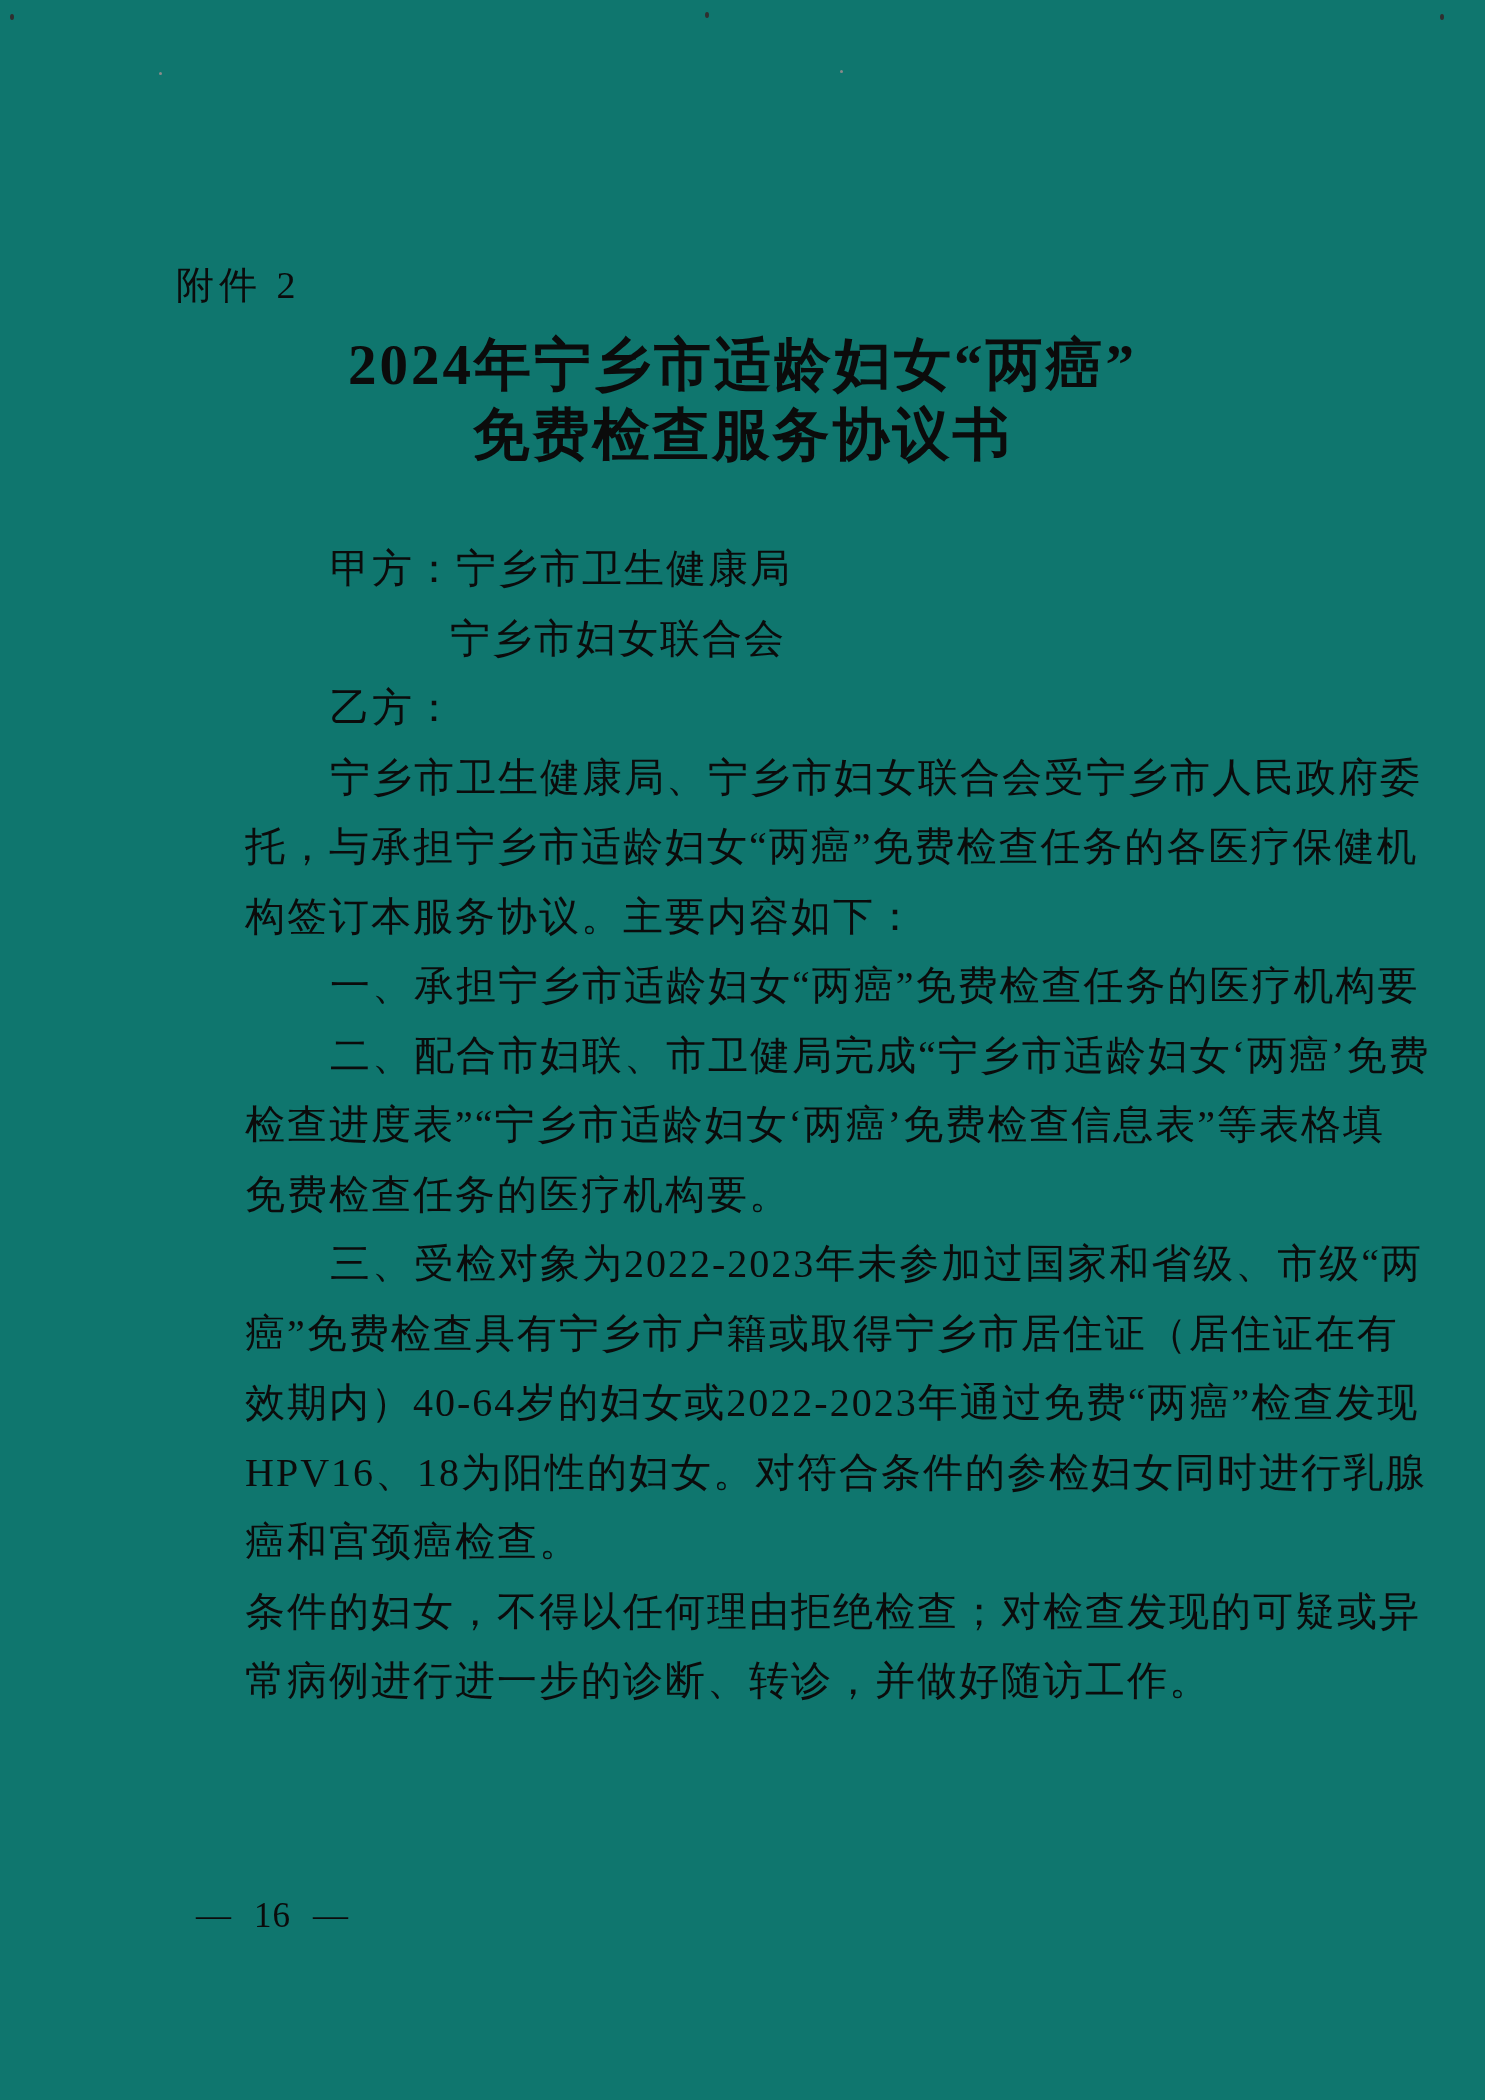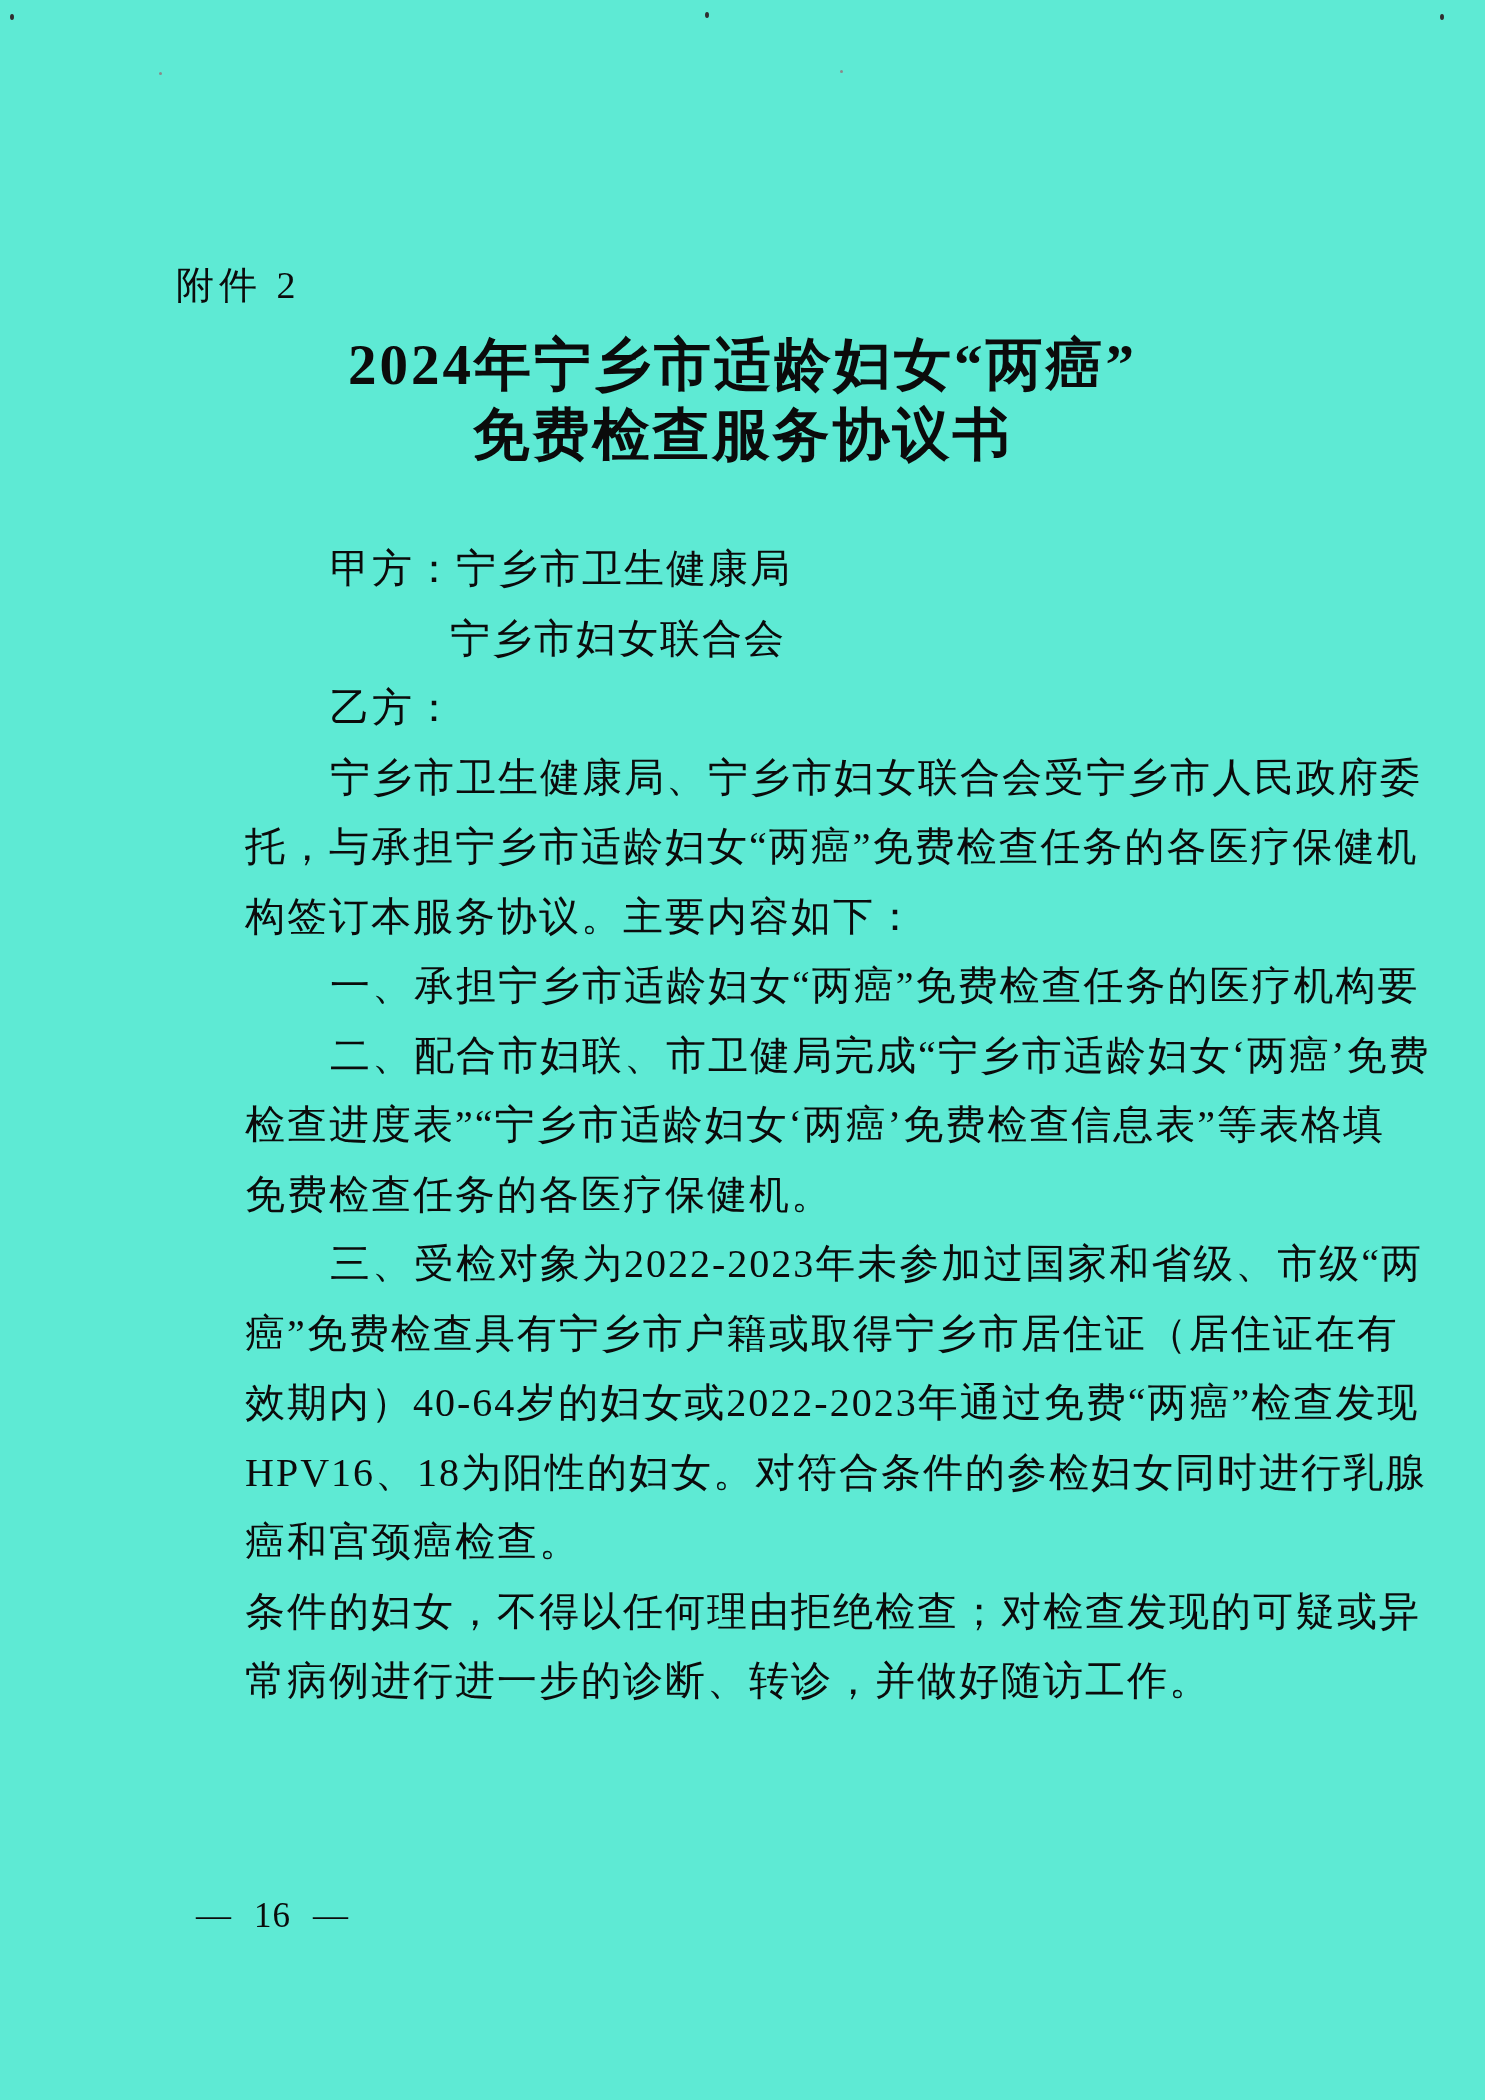--- a/index.html
+++ b/index.html
@@ -1,20 +1,20 @@
 <!DOCTYPE html>
 <html><head>
 <meta charset="utf-8">
 <style>
   html, body { margin: 0; padding: 0; background: #e8e8e8; }
   .page {
     position: relative;
     width: 1485px;
     height: 2100px;
-    background: #5eead4;
+    background: #0f766e;
     overflow: hidden;
     font-family: "Liberation Serif", "DejaVu Serif", serif;
     color: #0b0b0b;
   }
   .attachment-label {
     position: absolute;
     left: 176px;
     top: 260px;
     font-size: 38px;
     letter-spacing: 5px;
@@ -92,21 +92,21 @@
     <div class="bline indent">乙方：</div>
 
     <div class="bline indent">宁乡市卫生健康局、宁乡市妇女联合会受宁乡市人民政府委</div>
     <div class="bline">托，与承担宁乡市适龄妇女“两癌”免费检查任务的各医疗保健机</div>
     <div class="bline">构签订本服务协议。主要内容如下：</div>
 
     <div class="bline indent">一、承担宁乡市适龄妇女“两癌”免费检查任务的医疗机构要</div>
 
     <div class="bline indent">二、配合市妇联、市卫健局完成“宁乡市适龄妇女‘两癌’免费</div>
     <div class="bline">检查进度表”“宁乡市适龄妇女‘两癌’免费检查信息表”等表格填</div>
-    <div class="bline">免费检查任务的各医疗保健机。</div>
+    <div class="bline">免费检查任务的医疗机构要。</div>
 
     <div class="bline indent">三、受检对象为2022-2023年未参加过国家和省级、市级“两</div>
     <div class="bline">癌”免费检查具有宁乡市户籍或取得宁乡市居住证（居住证在有</div>
     <div class="bline">效期内）40-64岁的妇女或2022-2023年通过免费“两癌”检查发现</div>
     <div class="bline">HPV16、18为阳性的妇女。对符合条件的参检妇女同时进行乳腺</div>
     <div class="bline">癌和宫颈癌检查。</div>
 
     <div class="bline">条件的妇女，不得以任何理由拒绝检查；对检查发现的可疑或异</div>
     <div class="bline">常病例进行进一步的诊断、转诊，并做好随访工作。</div>
 

